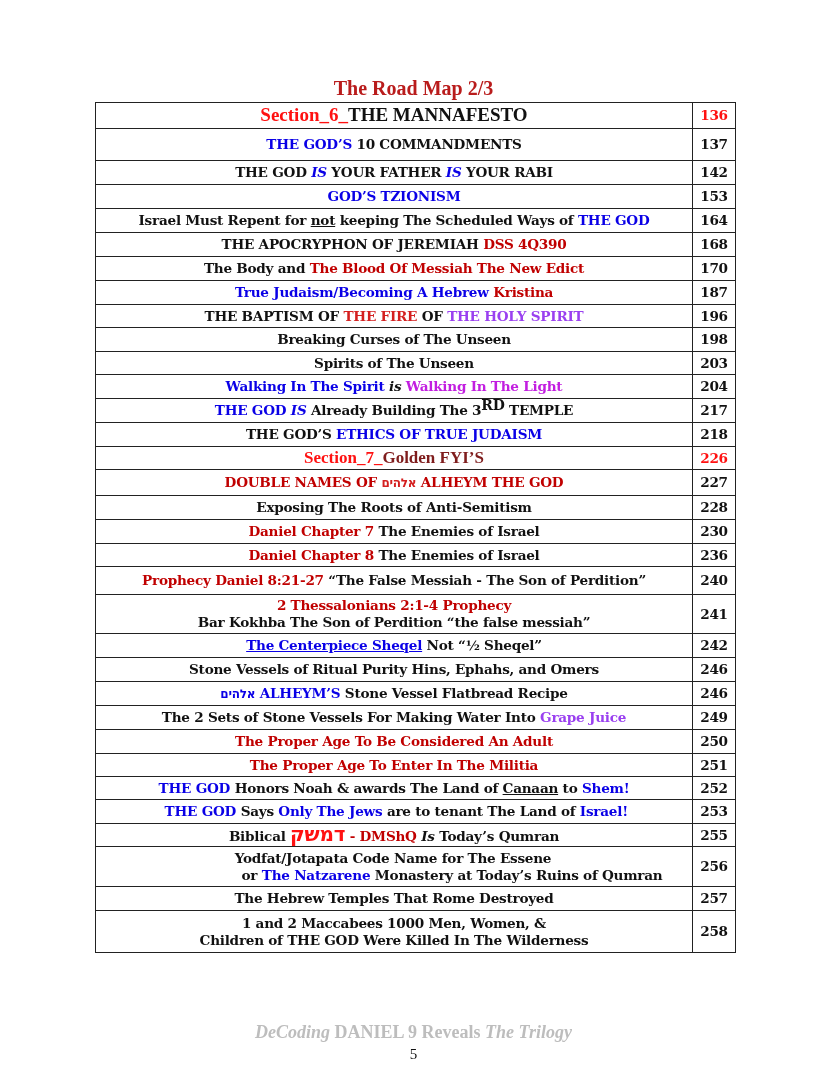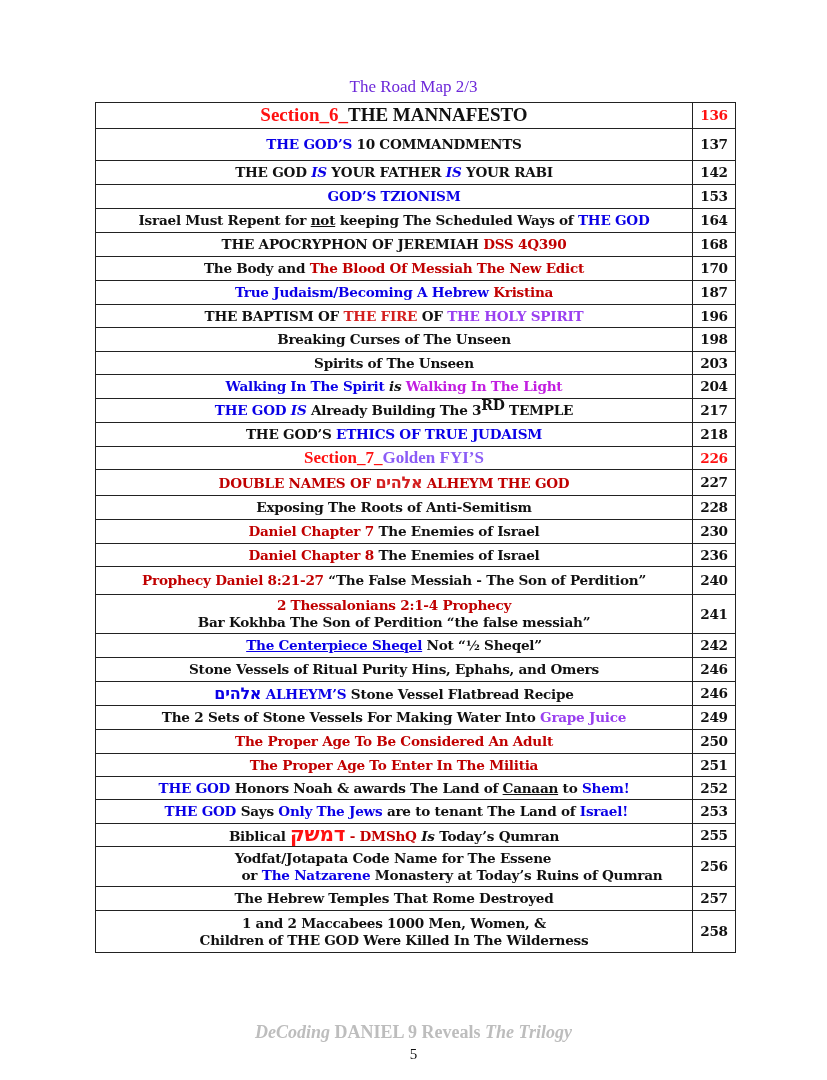--- a/index.html
+++ b/index.html
@@ -1,38 +1,38 @@
 <!DOCTYPE html>
 <html><head>
 <meta charset="utf-8">
 <style>
   html, body { margin: 0; padding: 0; background: #ffffff; }
   body { width: 827px; height: 1080px; position: relative; overflow: hidden;
          font-family: "DejaVu Serif", "Liberation Serif", serif; color: #111; }
   .title { position: absolute; left: 0; width: 827px; top: 77px; text-align: center;
-           font-family: "Liberation Serif", serif; font-weight: normal; font-size: 17px; color: #6d28d9; }
+           font-family: "Liberation Serif", serif; font-weight: bold; font-size: 20px; color: #b91c1c; }
   table.toc { position: absolute; left: 95px; top: 102px; width: 640px; border-collapse: collapse;
               table-layout: fixed; }
   table.toc td { border: 1.3px solid #222; padding: 0 2px; vertical-align: middle;
                  font-weight: bold; font-size: 13.6px; line-height: 17px; letter-spacing: -0.25px; }
   td.entry { text-align: center; width: 592px; }
   td.page { text-align: center; width: 38px; font-size: 14px; }
   td.left { text-align: center; padding-left: 1px; }
   .sec { font-family: Liberation Serif, serif; font-size: 19px; letter-spacing: 0; }
   .sec2 { font-family: "Liberation Serif", serif; font-size: 17px; letter-spacing: 0; }
   .blue { color: #0a00e6; }
   .red { color: #ff1111; }
   .dred { color: #c00000; }
   .fire { color: #d42020; }
   .purple { color: #9a40f0; }
   .magenta { color: #c21ee0; }
-  .gold { color: #8b5cf6; }
+  .gold { color: #7f1d1d; }
   .i { font-style: italic; }
   .u { text-decoration: underline; }
-  .heb { font-family: "DejaVu Sans", sans-serif; font-size: 16px; }
+  .heb { font-family: "DejaVu Sans", sans-serif; font-size: 12px; }
   .heb-big { font-family: "DejaVu Sans", sans-serif; font-size: 20px; }
   sup { font-size: 14px; vertical-align: 5px; line-height: 0; margin-top: 24px; }
   .footer { position: absolute; left: 0; width: 827px; top: 1022px; text-align: center;
             font-family: "Liberation Serif", serif; font-weight: bold; font-size: 18px; color: #bdbdbd; }
   .pagenum { position: absolute; left: 0; width: 827px; top: 1046px; text-align: center;
              font-family: "Liberation Serif", serif; font-size: 15px; color: #111; }
 </style>
 </head>
 <body>
 

